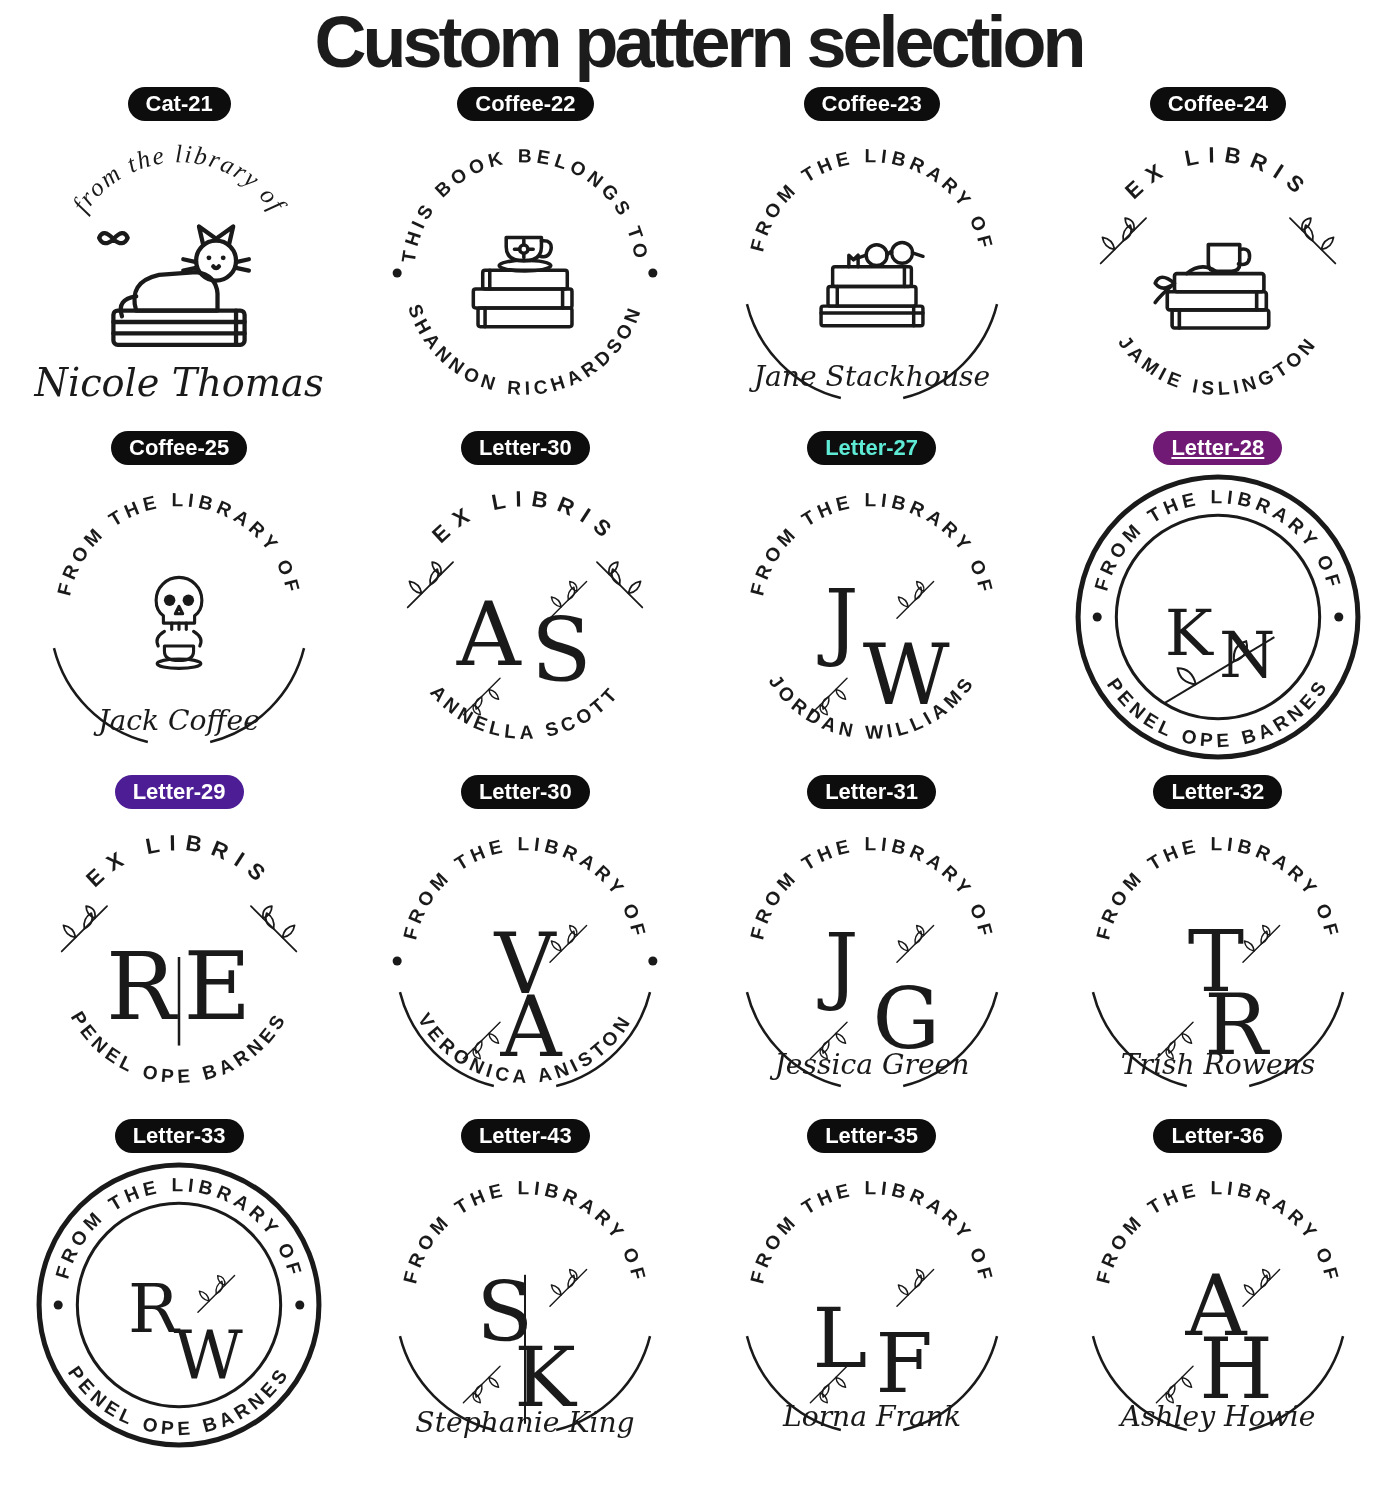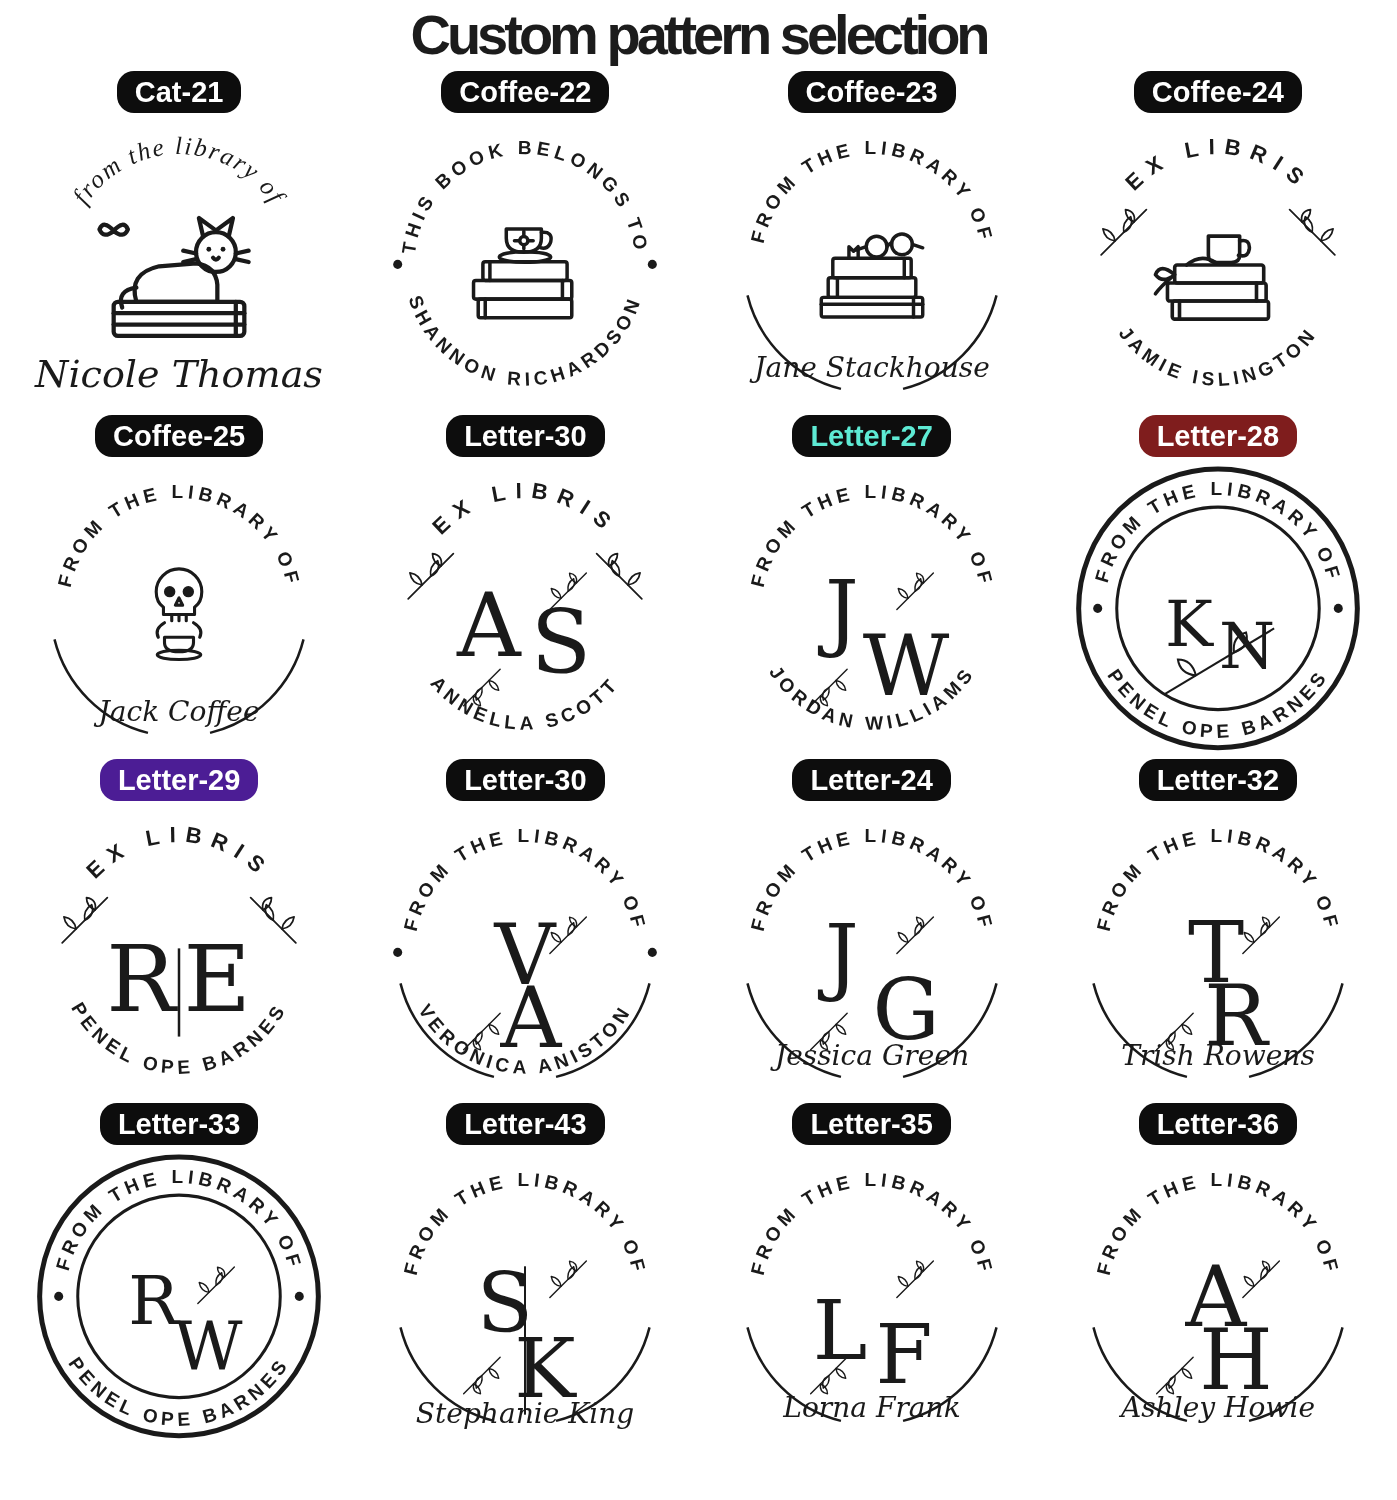--- a/index.html
+++ b/index.html
@@ -3,35 +3,35 @@
 <meta charset="utf-8">
 <style>
   * { box-sizing: border-box; margin: 0; padding: 0; }
   html, body { background: #ffffff; }
   body {
     width: 1397px; height: 1500px; overflow: hidden;
     font-family: "Liberation Sans", sans-serif; color: #111111;
   }
   .header { padding: 6px 0 4px; }
   .title {
-    text-align: center; font-size: 56px; font-weight: 800;
+    text-align: center; font-size: 72px; font-weight: 800;
     letter-spacing: -4px; line-height: 1.02; color: #1c1c1c;
     font-family: "Liberation Sans", sans-serif;
   }
   .grid {
     display: grid; grid-template-columns: repeat(4, 1fr);
     padding: 4px 6px 0;
   }
   .cell {
     display: flex; flex-direction: column; align-items: center;
     height: 344px;
   }
   .pill {
     background: #0d0d0d; color: #ffffff; font-weight: 700;
-    font-size: 29px; line-height: 1.25; padding: 3px 18px;
+    font-size: 22px; line-height: 1.25; padding: 3px 18px;
     border-radius: 17px; white-space: nowrap;
   }
   svg.stamp { width: 302px; height: 302px; margin-top: 1px; }
   .defs-svg { position: absolute; width: 0; height: 0; overflow: hidden; }
 
   
   .arc-caps {
     font-family: "Liberation Sans", sans-serif;
     font-size: 19px; font-weight: 600; letter-spacing: 4.5px;
     fill: currentColor;
@@ -143,21 +143,21 @@
         <path id="arcpath10" d="M 29 150 A 121 121 0 0 0 271 150" fill="none"></path>
         <text class="arc-caps" text-anchor="middle"><textPath startOffset="50%" href="#arcpath10" xlink:href="#arcpath10">JORDAN WILLIAMS</textPath></text>
         <use width="42" height="42" transform="translate(172,112)" href="#sym-sprig" xlink:href="#sym-sprig"></use>
         <use width="42" height="42" transform="translate(128,250) rotate(180)" href="#sym-sprig" xlink:href="#sym-sprig"></use>
         <text x="120" y="182" class="monogram" font-size="84" text-anchor="middle">J</text>
         <text x="184" y="236" class="monogram" font-size="84" text-anchor="middle">W</text>
       </svg>
   </figure>
 
   <figure class="cell">
-    <figcaption class="pill" style="background: #7f1d1d; color: rgb(255, 255, 255);">Letter-28</figcaption>
+    <figcaption class="pill" style="background: #701a75; color: rgb(255, 255, 255); text-decoration: underline;">Letter-28</figcaption>
     <svg class="stamp" viewBox="0 0 300 300" style="color: rgb(26, 26, 26);">
         <circle cx="150" cy="150" r="139" fill="none" stroke="currentColor" stroke-width="5"></circle>
         <circle cx="150" cy="150" r="101" fill="none" stroke="currentColor" stroke-width="3"></circle>
         <circle cx="30" cy="150" r="4.5" fill="currentColor"></circle>
         <circle cx="270" cy="150" r="4.5" fill="currentColor"></circle>
         <path id="arcpath11" d="M 37 150 A 113 113 0 0 1 263 150" fill="none"></path>
         <text class="arc-caps" text-anchor="middle"><textPath startOffset="50%" href="#arcpath11" xlink:href="#arcpath11">FROM THE LIBRARY OF</textPath></text>
         <path id="arcpath12" d="M 21 150 A 129 129 0 0 0 279 150" fill="none"></path>
         <text class="arc-caps" text-anchor="middle"><textPath startOffset="50%" href="#arcpath12" xlink:href="#arcpath12">PENEL OPE BARNES</textPath></text>
         <path d="M96 236 L206 170" stroke="currentColor" stroke-width="2" fill="none"></path>
@@ -194,21 +194,21 @@
         <path id="arcpath16" d="M 29 150 A 121 121 0 0 0 271 150" fill="none"></path>
         <text class="arc-caps" text-anchor="middle"><textPath startOffset="50%" href="#arcpath16" xlink:href="#arcpath16">VERONICA ANISTON</textPath></text>
         <use width="42" height="42" transform="translate(172,112)" href="#sym-sprig" xlink:href="#sym-sprig"></use>
         <use width="42" height="42" transform="translate(128,250) rotate(180)" href="#sym-sprig" xlink:href="#sym-sprig"></use>
         <text x="150" y="182" class="monogram" font-size="84" text-anchor="middle">V</text>
         <text x="156" y="244" class="monogram" font-size="84" text-anchor="middle">A</text>
       </svg>
   </figure>
 
   <figure class="cell">
-    <figcaption class="pill" style="background: rgb(13, 13, 13); color: rgb(255, 255, 255);">Letter-24</figcaption>
+    <figcaption class="pill" style="background: rgb(13, 13, 13); color: rgb(255, 255, 255);">Letter-31</figcaption>
     <svg class="stamp" viewBox="0 0 300 300" style="color: rgb(26, 26, 26);">
         <path d="M 274.19785296332753 180.96600263675748 A 128 128 0 0 1 180.96600263675748 274.19785296332753" fill="none" stroke="currentColor" stroke-width="2.5"></path>
         <path d="M 119.03399736324252 274.19785296332753 A 128 128 0 0 1 25.80214703667245 180.96600263675748" fill="none" stroke="currentColor" stroke-width="2.5"></path>
         <path id="arcpath17" d="M 40 150 A 110 110 0 0 1 260 150" fill="none"></path>
         <text class="arc-caps" text-anchor="middle"><textPath startOffset="50%" href="#arcpath17" xlink:href="#arcpath17">FROM THE LIBRARY OF</textPath></text>
         <use width="42" height="42" transform="translate(172,112)" href="#sym-sprig" xlink:href="#sym-sprig"></use>
         <use width="42" height="42" transform="translate(128,250) rotate(180)" href="#sym-sprig" xlink:href="#sym-sprig"></use>
         <text x="120" y="182" class="monogram" font-size="84" text-anchor="middle">J</text>
         <text x="184" y="236" class="monogram" font-size="84" text-anchor="middle">G</text>
         <text x="150" y="262" class="script-name" text-anchor="middle">Jessica Green</text>

